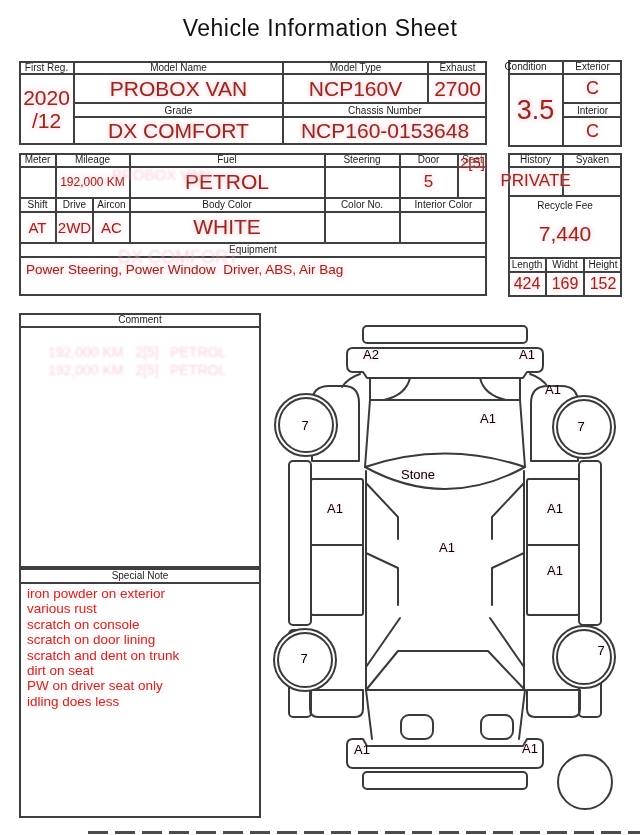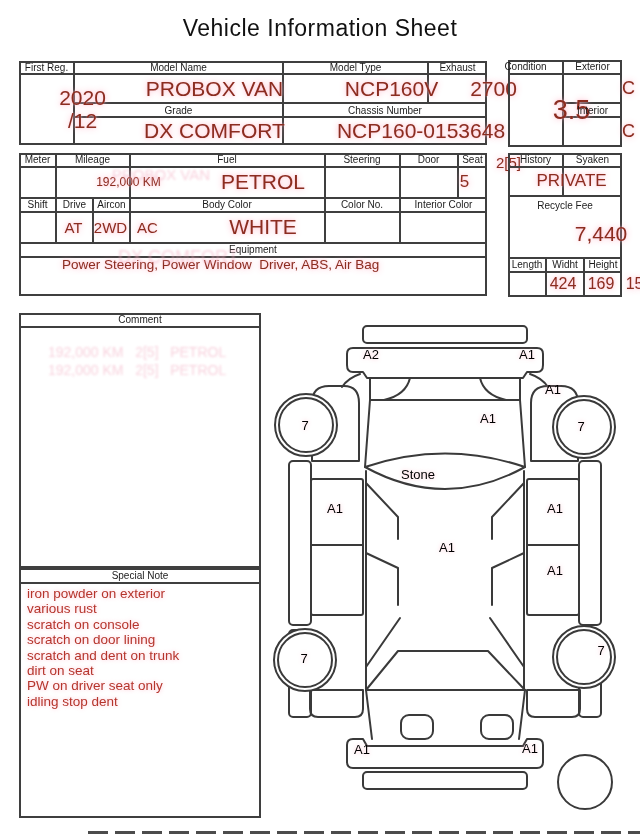--- a/index.html
+++ b/index.html
@@ -6,25 +6,25 @@
   #page{position:relative;width:640px;height:835px;background:#ffffff;overflow:hidden;
         font-family:"Liberation Sans","DejaVu Sans",sans-serif;}
   .title{position:absolute;left:0;top:15px;width:640px;text-align:center;
          font-size:23px;color:#111;letter-spacing:.5px;}
   .box{position:absolute;border:2px solid #3f3f3f;box-sizing:border-box;background:transparent;}
   .ln{position:absolute;height:2px;background:#3f3f3f;}
   .lv{position:absolute;width:2px;background:#3f3f3f;}
   .cell{position:absolute;display:flex;align-items:center;justify-content:center;
         box-sizing:border-box;white-space:nowrap;}
   .hdr{font-size:10px;color:#1c1c1c;}
-  .val{color:#8b2d20;text-shadow:0 0 6px rgba(255,175,195,.9),0 0 2px rgba(255,200,212,.7);margin-left:36px;}
+  .val{color:#8b2d20;text-shadow:0 0 6px rgba(255,175,195,.9),0 0 2px rgba(255,200,212,.7);}
   .v21{font-size:21px;} .v26{font-size:27px;} .v18{font-size:18px;} .v17{font-size:17px;}
   .v15{font-size:15px;} .v12{font-size:12px;} .v11{font-size:17px;} .v16{font-size:16px;}
   .equip-val{justify-content:flex-start;padding-left:7px;font-size:13.5px;align-items:flex-start;
-             white-space:pre-wrap;}
+             padding-top:5px;white-space:pre-wrap;}
   .firstreg{flex-direction:column;line-height:23px;font-size:21px;}
   .note-lines{position:absolute;left:27px;top:586px;width:228px;}
   .note-line{font-size:13.5px;line-height:15.4px;color:#b5352c;
              text-shadow:0 0 4px rgba(255,175,195,.8);}
   .footer{position:absolute;left:0;top:819px;width:640px;text-align:center;
           font-size:10.4px;color:#bb352a;text-shadow:0 0 3px rgba(255,185,200,.7);}
   .bottom-dash{position:absolute;left:88px;top:831px;width:552px;height:3px;opacity:.85;
           background:repeating-linear-gradient(90deg,#2c2c2c 0 20px,transparent 20px 27px);}
   #diagram{position:absolute;left:270px;top:315px;width:370px;height:500px;}
   #diagram svg{position:absolute;left:0;top:0;}
@@ -152,21 +152,21 @@
   <div class="ln" style="left:19px;top:582px;width:242px"></div>
   <div class="cell hdr" style="left:19px;top:568px;width:242px;height:14px">Special Note</div>
   <div class="note-lines" id="note-lines">
       <div class="note-line">iron powder on exterior</div>
       <div class="note-line">various rust</div>
       <div class="note-line">scratch on console</div>
       <div class="note-line">scratch on door lining</div>
       <div class="note-line">scratch and dent on trunk</div>
       <div class="note-line">dirt on seat</div>
       <div class="note-line">PW on driver seat only</div>
-      <div class="note-line">idling stop dent</div>
+      <div class="note-line">idling does less</div>
     </div>
 
   <div id="diagram">
     <svg width="370" height="500" viewBox="0 0 370 500">
       <g stroke="#3a3a3a" stroke-width="2" fill="none" stroke-linejoin="round" stroke-linecap="round">
 
         <rect x="93" y="11" width="164" height="17" rx="4"></rect>
 
         <path d="M83,33 H267 Q273,33 273,39 V50 Q273,57 267,57 H257 L253,63 H97 L93,57 H83 Q77,57 77,50 V39 Q77,33 83,33 Z"></path>
 

